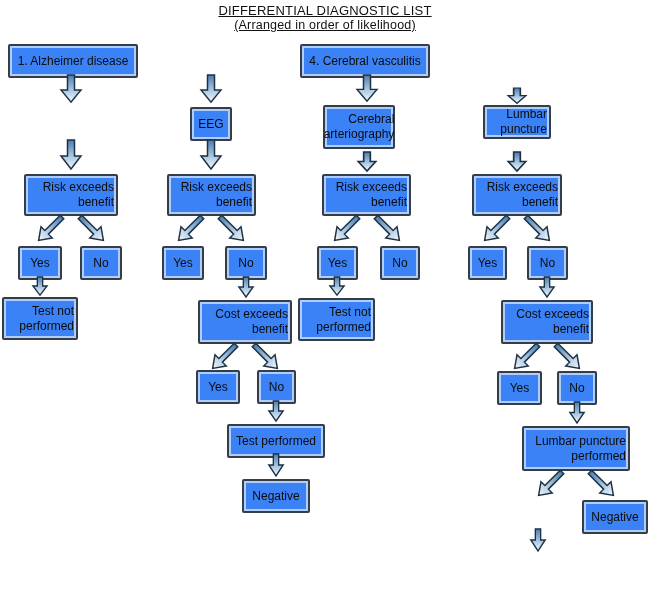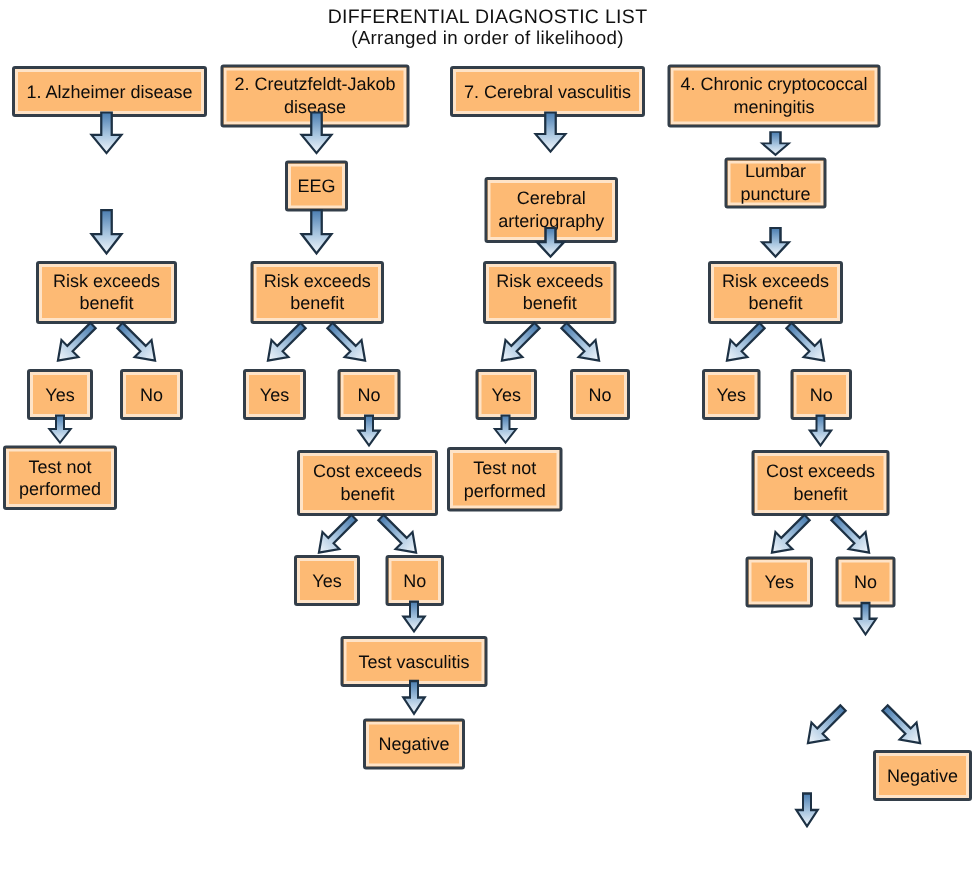--- a/index.html
+++ b/index.html
@@ -1,22 +1,22 @@
 <!DOCTYPE html>
 <html><head>
 <meta charset="utf-8">
 <style>
   html,body{margin:0;padding:0;background:#fff;}
   .stage{position:relative;width:650px;height:597px;background:#ffffff;overflow:hidden;
          font-family:"Liberation Sans", sans-serif;color:#0c0c0c;}
   .ttl{position:absolute;left:0;width:650px;text-align:center;font-size:13px;
-       letter-spacing:.2px;color:#111;}
+       letter-spacing:.2px;color:#111;text-decoration:underline;}
   .sub{font-size:12.5px;}
   .bx{position:absolute;display:flex;align-items:center;justify-content:center;
-      text-align:center;background:#fdba74;border:2px solid #333e49;box-sizing:border-box;
+      text-align:right;background:#3b82f6;border:2px solid #333e49;box-sizing:border-box;
       font-size:12px;line-height:15px;border-radius:2px;padding:15px 2px;
       box-shadow:inset 0 0 0 2px rgba(255,255,255,.6);}
   .ar{position:absolute;overflow:visible;}
   .dl{transform:rotate(45deg);transform-origin:50% 0;}
   .dr{transform:rotate(-45deg);transform-origin:50% 0;}
   .ar path,.ar use{fill:url(#ag);stroke:#1d3144;stroke-width:1.5;stroke-linejoin:miter;}
   .defs{position:absolute;width:0;height:0;}
 </style>
 </head>
 <body>
@@ -54,29 +54,28 @@
   <svg class="ar dl" style="left:53px;top:217px;width:18px;height:34px" viewBox="0 0 18 36" preserveAspectRatio="none">
       <use href="#p-diag"></use>
     </svg>
   <svg class="ar dr" style="left:71px;top:217px;width:18px;height:34px" viewBox="0 0 18 36" preserveAspectRatio="none">
       <use href="#p-diag"></use>
     </svg>
   <svg class="ar" style="left:32px;top:277px;width:16px;height:19px" viewBox="0 0 18 21" preserveAspectRatio="none">
       <use href="#p-small"></use>
     </svg>
 
-  <div class="bx" style="left:147px;top:43px;width:126px;height:42px">2. Creutzfeldt-Jakob disease</div>
   <div class="bx" style="left:190px;top:107px;width:42px;height:28px">EEG</div>
   <div class="bx" style="left:167px;top:174px;width:89px;height:42px">Risk exceeds benefit</div>
   <div class="bx" style="left:162px;top:246px;width:42px;height:29px">Yes</div>
   <div class="bx" style="left:225px;top:246px;width:42px;height:29px">No</div>
   <div class="bx" style="left:198px;top:300px;width:94px;height:44px">Cost exceeds benefit</div>
   <div class="bx" style="left:196px;top:370px;width:44px;height:29px">Yes</div>
   <div class="bx" style="left:257px;top:370px;width:39px;height:29px">No</div>
-  <div class="bx" style="left:227px;top:424px;width:98px;height:28px">Test vasculitis</div>
+  <div class="bx" style="left:227px;top:424px;width:98px;height:28px">Test performed</div>
   <div class="bx" style="left:242px;top:479px;width:68px;height:29px">Negative</div>
 
   <svg class="ar" style="left:200px;top:75px;width:22px;height:28px" viewBox="0 0 22 30" preserveAspectRatio="none">
       <use href="#p-big"></use>
     </svg>
   <svg class="ar" style="left:200px;top:140px;width:22px;height:30px" viewBox="0 0 22 30" preserveAspectRatio="none">
       <use href="#p-big"></use>
     </svg>
   <svg class="ar dl" style="left:193px;top:217px;width:18px;height:34px" viewBox="0 0 18 36" preserveAspectRatio="none">
       <use href="#p-diag"></use>
@@ -93,22 +92,22 @@
   <svg class="ar dr" style="left:245px;top:345px;width:18px;height:34px" viewBox="0 0 18 36" preserveAspectRatio="none">
       <use href="#p-diag"></use>
     </svg>
   <svg class="ar" style="left:268px;top:401px;width:16px;height:21px" viewBox="0 0 18 21" preserveAspectRatio="none">
       <use href="#p-small"></use>
     </svg>
   <svg class="ar" style="left:268px;top:454px;width:16px;height:23px" viewBox="0 0 18 21" preserveAspectRatio="none">
       <use href="#p-small"></use>
     </svg>
 
-  <div class="bx" style="left:300px;top:44px;width:130px;height:28px">7. Cerebral vasculitis</div>
-  <div class="bx" style="left:323px;top:118px;width:89px;height:44px">Cerebral arteriography</div>
+  <div class="bx" style="left:300px;top:44px;width:130px;height:28px">4. Cerebral vasculitis</div>
+  <div class="bx" style="left:323px;top:105px;width:72px;height:44px">Cerebral arteriography</div>
   <div class="bx" style="left:322px;top:174px;width:89px;height:42px">Risk exceeds benefit</div>
   <div class="bx" style="left:317px;top:246px;width:41px;height:29px">Yes</div>
   <div class="bx" style="left:380px;top:246px;width:40px;height:29px">No</div>
   <div class="bx" style="left:298px;top:298px;width:77px;height:43px">Test not performed</div>
 
   <svg class="ar" style="left:356px;top:75px;width:22px;height:27px" viewBox="0 0 22 30" preserveAspectRatio="none">
       <use href="#p-big"></use>
     </svg>
   <svg class="ar" style="left:357px;top:152px;width:20px;height:20px" viewBox="0 0 18 21" preserveAspectRatio="none">
       <use href="#p-small"></use>
@@ -116,28 +115,28 @@
   <svg class="ar dl" style="left:349px;top:217px;width:18px;height:34px" viewBox="0 0 18 36" preserveAspectRatio="none">
       <use href="#p-diag"></use>
     </svg>
   <svg class="ar dr" style="left:367px;top:217px;width:18px;height:34px" viewBox="0 0 18 36" preserveAspectRatio="none">
       <use href="#p-diag"></use>
     </svg>
   <svg class="ar" style="left:329px;top:277px;width:16px;height:19px" viewBox="0 0 18 21" preserveAspectRatio="none">
       <use href="#p-small"></use>
     </svg>
 
-  <div class="bx" style="left:445px;top:43px;width:142px;height:42px">4. Chronic cryptococcal meningitis</div>
   <div class="bx" style="left:483px;top:105px;width:68px;height:28px">Lumbar puncture</div>
   <div class="bx" style="left:472px;top:174px;width:90px;height:42px">Risk exceeds benefit</div>
   <div class="bx" style="left:468px;top:246px;width:39px;height:29px">Yes</div>
   <div class="bx" style="left:527px;top:246px;width:41px;height:29px">No</div>
   <div class="bx" style="left:501px;top:300px;width:92px;height:44px">Cost exceeds benefit</div>
   <div class="bx" style="left:497px;top:371px;width:45px;height:29px">Yes</div>
   <div class="bx" style="left:557px;top:371px;width:40px;height:29px">No</div>
+  <div class="bx" style="left:522px;top:426px;width:108px;height:45px">Lumbar puncture performed</div>
   <div class="bx" style="left:582px;top:500px;width:66px;height:28px">Negative</div>
 
   <svg class="ar" style="left:507px;top:88px;width:20px;height:16px" viewBox="0 0 18 21" preserveAspectRatio="none">
       <use href="#p-small"></use>
     </svg>
   <svg class="ar" style="left:507px;top:152px;width:20px;height:20px" viewBox="0 0 18 21" preserveAspectRatio="none">
       <use href="#p-small"></use>
     </svg>
   <svg class="ar dl" style="left:499px;top:217px;width:18px;height:34px" viewBox="0 0 18 36" preserveAspectRatio="none">
       <use href="#p-diag"></use>

